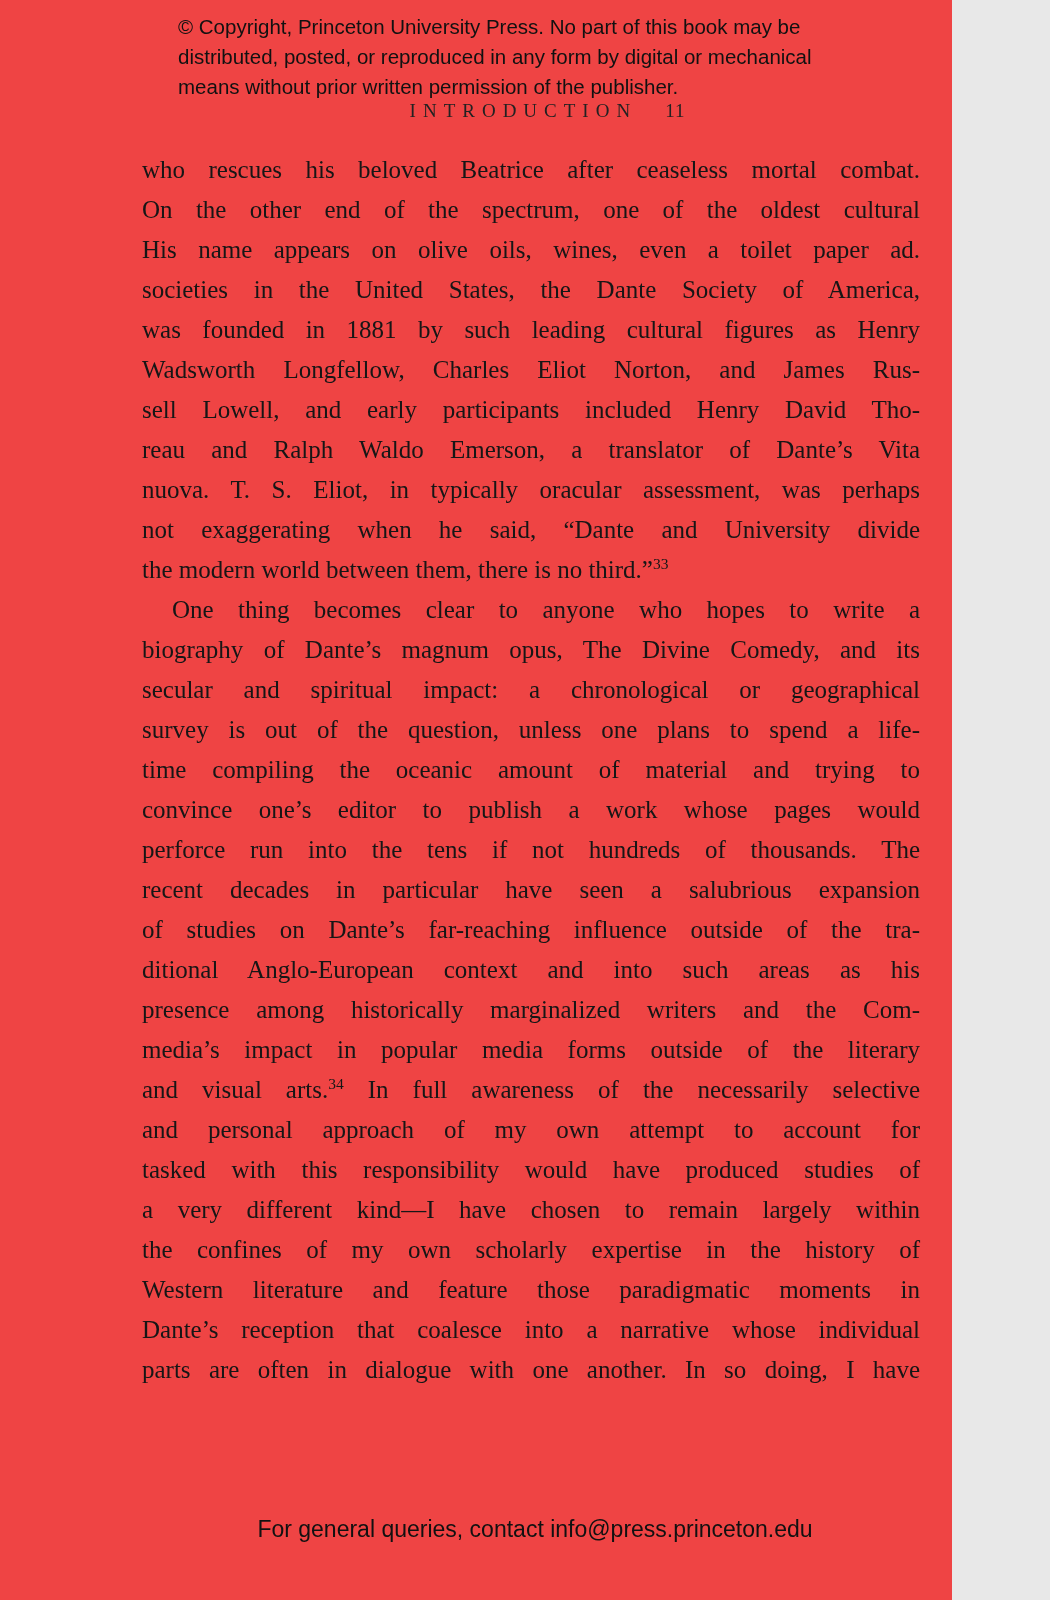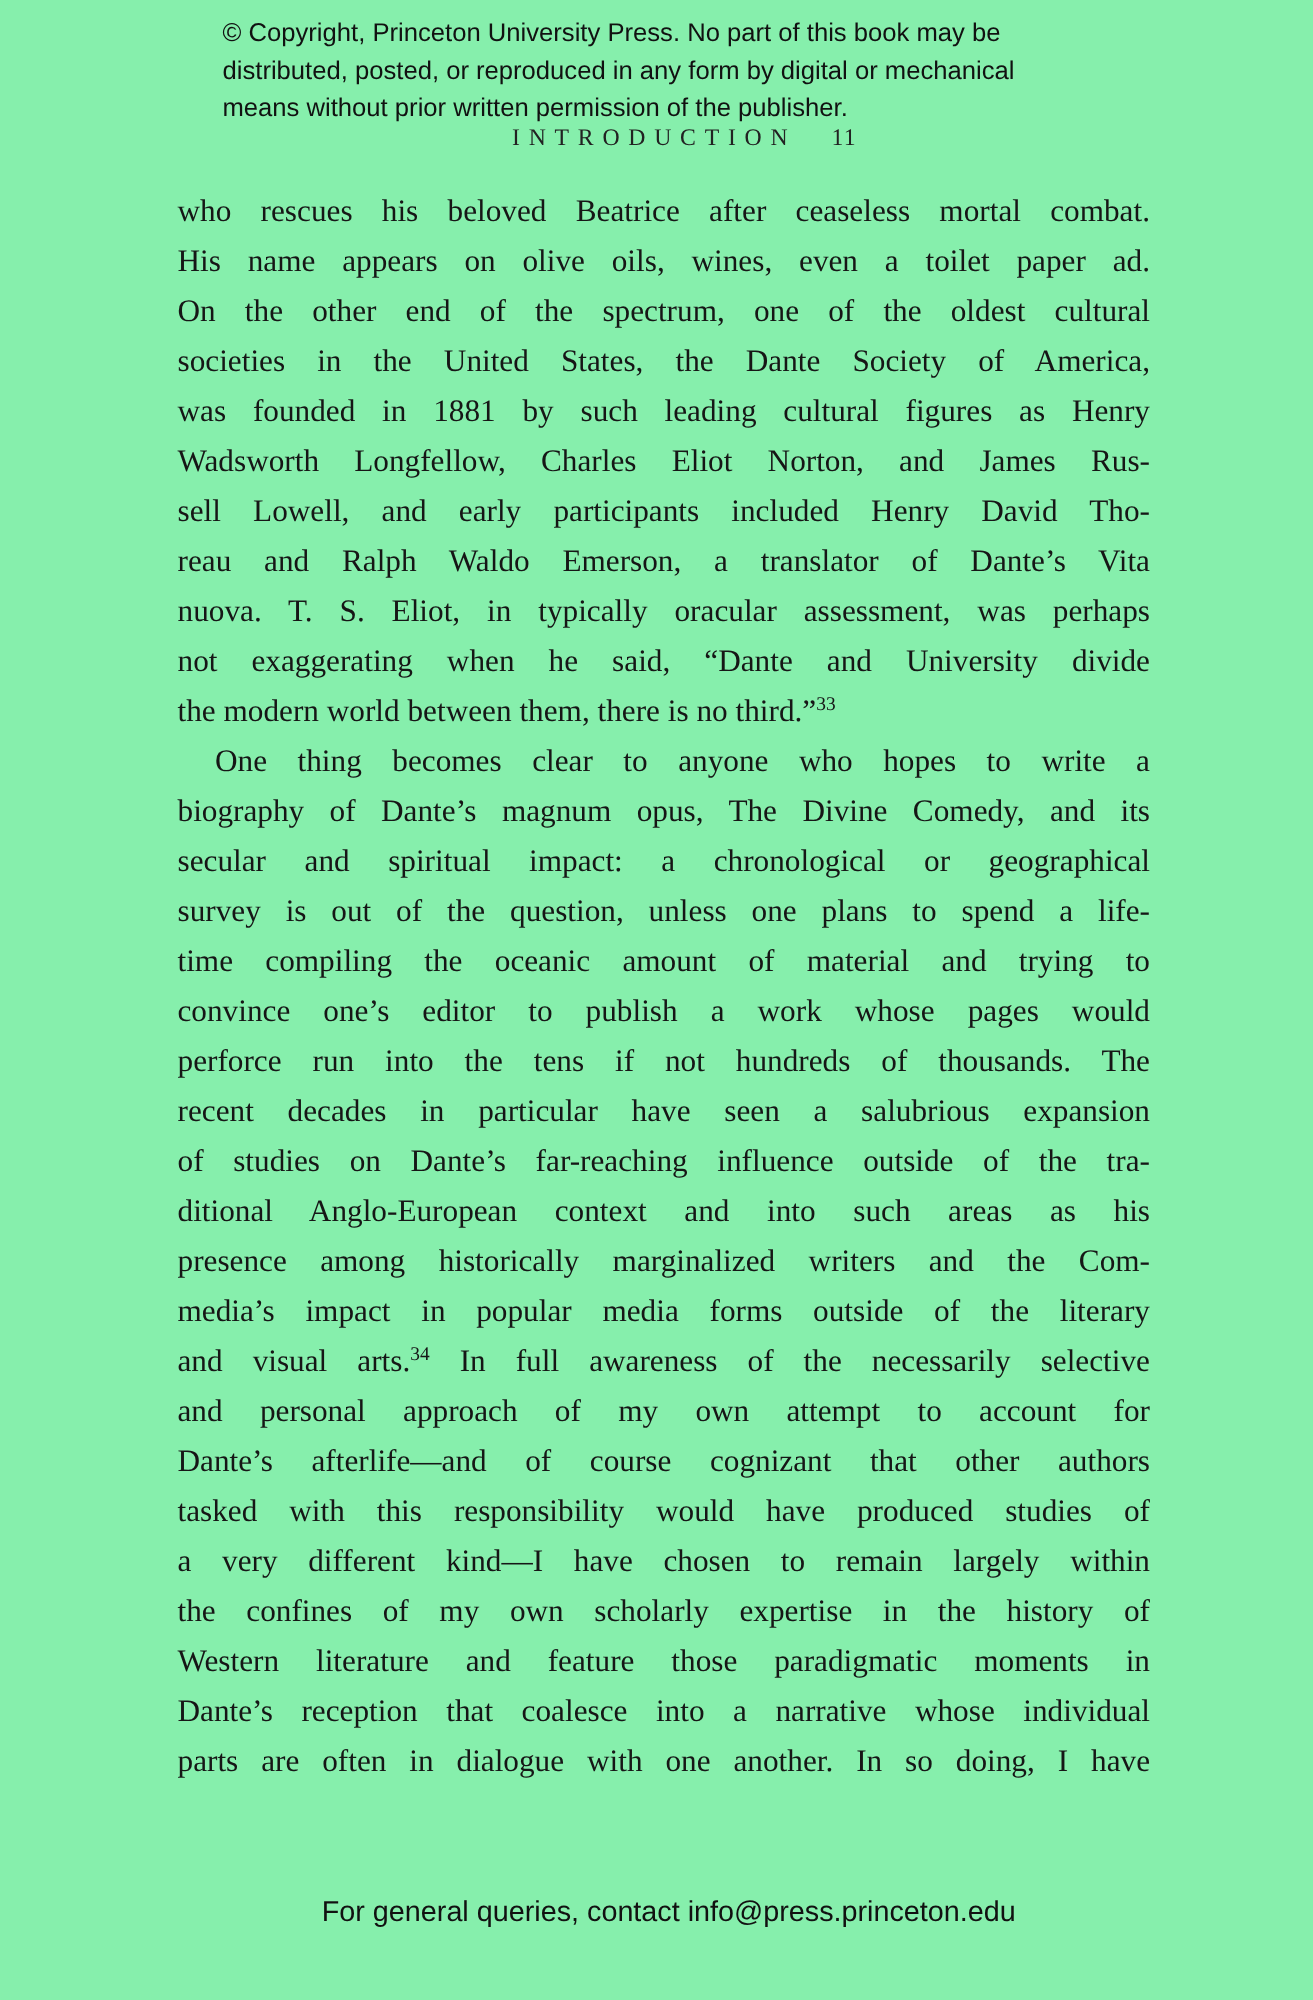--- a/index.html
+++ b/index.html
@@ -1,21 +1,21 @@
 <!DOCTYPE html>
 <html><head>
 <meta charset="utf-8">
 <style>
   * { margin: 0; padding: 0; box-sizing: border-box; }
   html, body { background: #e8e8e8; }
   .page {
     position: relative;
-    width: 1050px;
+    width: 952px;
     height: 1600px;
-    background: #86efac;
+    background: #ef4444;
     color: #151515;
     overflow: hidden;
   }
   .copyright {
     position: absolute;
     left: 178px;
     top: 12px;
     width: 720px;
     font-family: "Liberation Sans", sans-serif;
     font-size: 20.5px;
@@ -98,22 +98,22 @@
   </div>
 
   <div class="running-head">
     <span class="head-title">INTRODUCTION</span>
     <span class="head-page">11</span>
   </div>
 
   <div class="body-text">
       <div class="paragraph">
         <div class="line"><span>who rescues his beloved Beatrice after ceaseless mortal combat.</span></div>
+        <div class="line"><span>On the other end of the spectrum, one of the oldest cultural</span></div>
         <div class="line"><span>His name appears on olive oils, wines, even a toilet paper ad.</span></div>
-        <div class="line"><span>On the other end of the spectrum, one of the oldest cultural</span></div>
         <div class="line"><span>societies in the United States, the Dante Society of America,</span></div>
         <div class="line"><span>was founded in 1881 by such leading cultural figures as Henry</span></div>
         <div class="line"><span>Wadsworth Longfellow, Charles Eliot Norton, and James Rus-</span></div>
         <div class="line"><span>sell Lowell, and early participants included Henry David Tho-</span></div>
         <div class="line"><span>reau and Ralph Waldo Emerson, a translator of Dante’s </span><span class="it">Vita</span></div>
         <div class="line"><span class="it">nuova</span><span>. T. S. Eliot, in typically oracular assessment, was perhaps</span></div>
         <div class="line"><span>not exaggerating when he said, “Dante and University divide</span></div>
         <div class="line last"><span>the modern world between them, there is no third.”</span><sup>33</sup></div>
       </div>
       <div class="paragraph">
@@ -124,21 +124,20 @@
         <div class="line"><span>time compiling the oceanic amount of material and trying to</span></div>
         <div class="line"><span>convince one’s editor to publish a work whose pages would</span></div>
         <div class="line"><span>perforce run into the tens if not hundreds of thousands. The</span></div>
         <div class="line"><span>recent decades in particular have seen a salubrious expansion</span></div>
         <div class="line"><span>of studies on Dante’s far-reaching influence outside of the tra-</span></div>
         <div class="line"><span>ditional Anglo-European context and into such areas as his</span></div>
         <div class="line"><span>presence among historically marginalized writers and the </span><span class="it">Com-</span></div>
         <div class="line"><span class="it">media</span><span>’s impact in popular media forms outside of the literary</span></div>
         <div class="line"><span>and visual arts.</span><sup>34</sup><span> In full awareness of the necessarily selective</span></div>
         <div class="line"><span>and personal approach of my own attempt to account for</span></div>
-        <div class="line"><span>Dante’s afterlife—and of course cognizant that other authors</span></div>
         <div class="line"><span>tasked with this responsibility would have produced studies of</span></div>
         <div class="line"><span>a very different kind—I have chosen to remain largely within</span></div>
         <div class="line"><span>the confines of my own scholarly expertise in the history of</span></div>
         <div class="line"><span>Western literature and feature those paradigmatic moments in</span></div>
         <div class="line"><span>Dante’s reception that coalesce into a narrative whose individual</span></div>
         <div class="line"><span>parts are often in dialogue with one another. In so doing, I have</span></div>
       </div>
     </div>
 
   <div class="footer">For general queries, contact info@press.princeton.edu</div>

